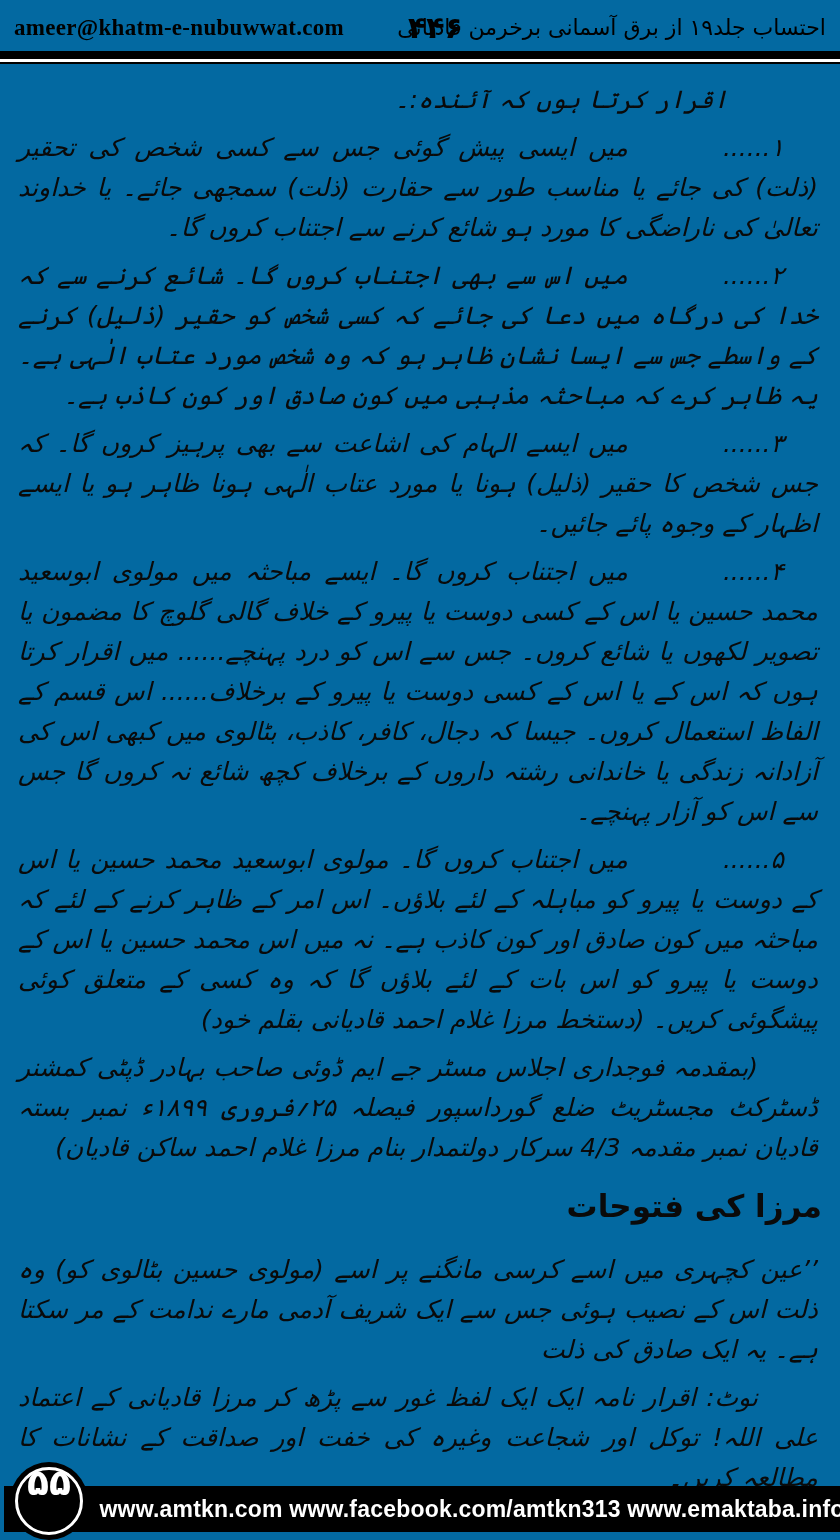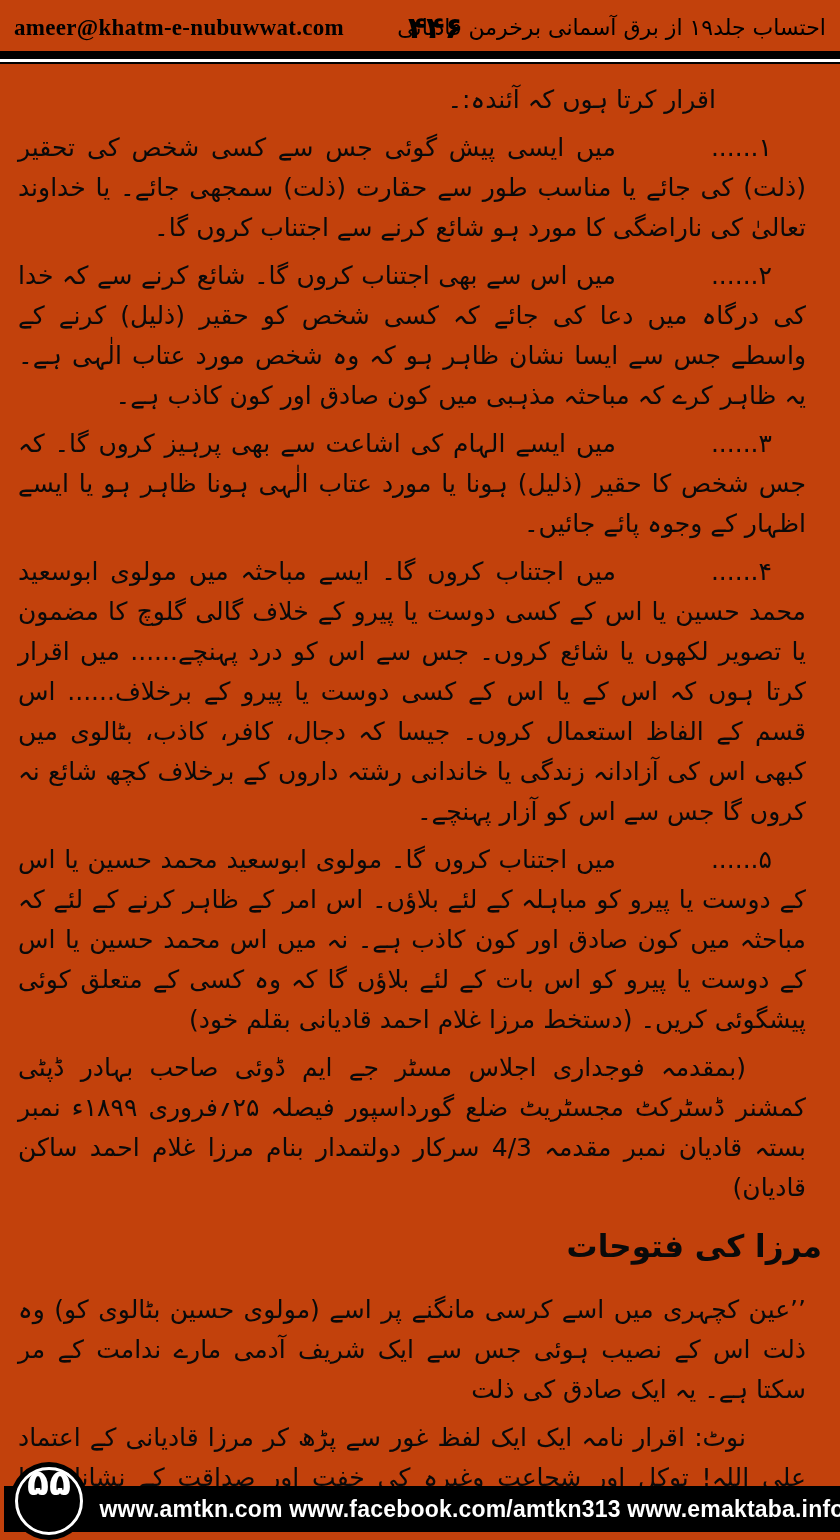--- a/index.html
+++ b/index.html
@@ -8,21 +8,21 @@
     width: 840px;
     height: 1540px;
     background: #ffffff;
     overflow: hidden;
     font-family: "DejaVu Sans", sans-serif;
   }
   .page {
     position: relative;
     width: 840px;
     height: 1540px;
-    background: #c2410c;
+    background: #0369a1;
     color: #0d0d0d;
     box-sizing: border-box;
   }
   
   .header {
     display: flex;
     align-items: center;
     justify-content: space-between;
     padding: 10px 14px 4px 14px;
   }
@@ -56,21 +56,21 @@
 
   
   .content {
     direction: rtl;
     padding: 16px 18px 0 18px;
     font-size: 25px;
     line-height: 1.6;
     text-align: justify;
     color: #0a0a0a;
   }
-  .content p { margin: 0 16px 8px 0; }
+  .content p { margin: 0 4px 8px 0; font-style: italic; }
   .intro { text-indent: 90px; }
   .item .item-num {
     margin-left: 95px; 
     white-space: nowrap;
   }
   .item { text-indent: 34px; }
   .court-note { text-indent: 60px; }
   .section-heading {
     font-size: 31px;
     font-weight: 700;

